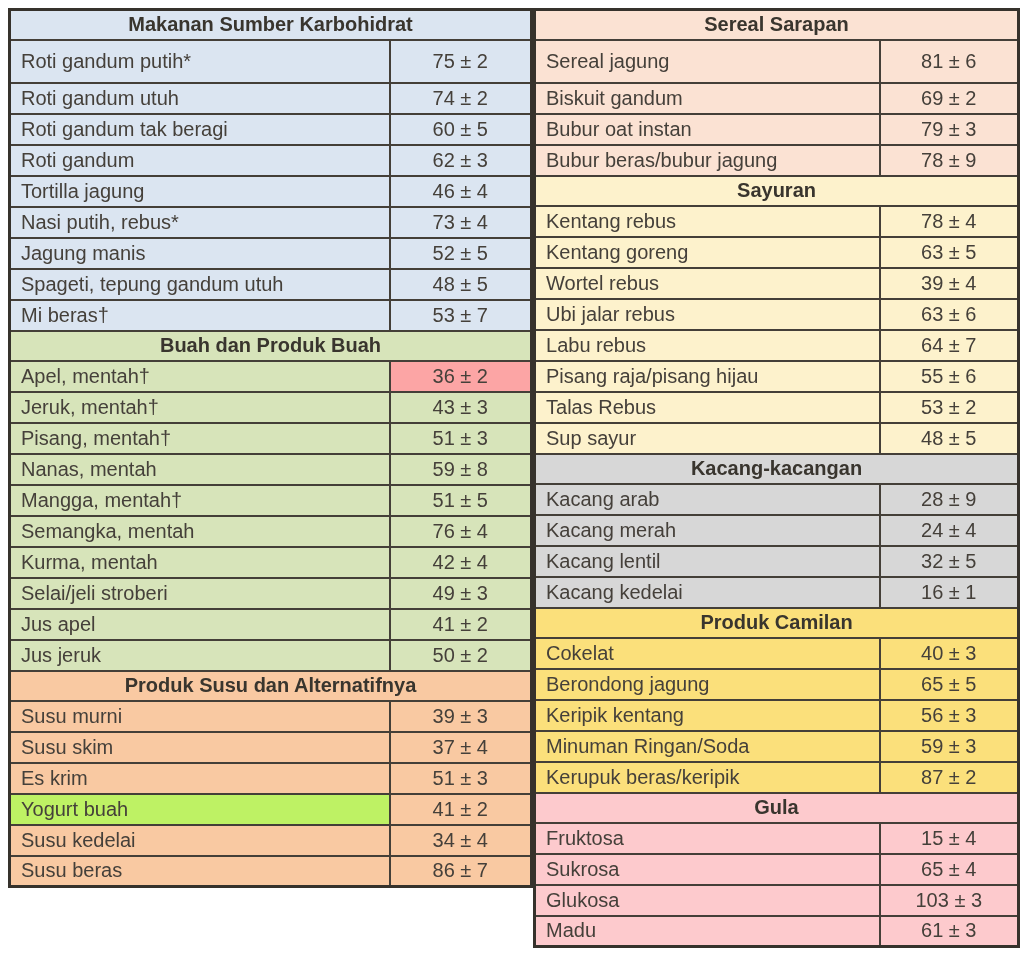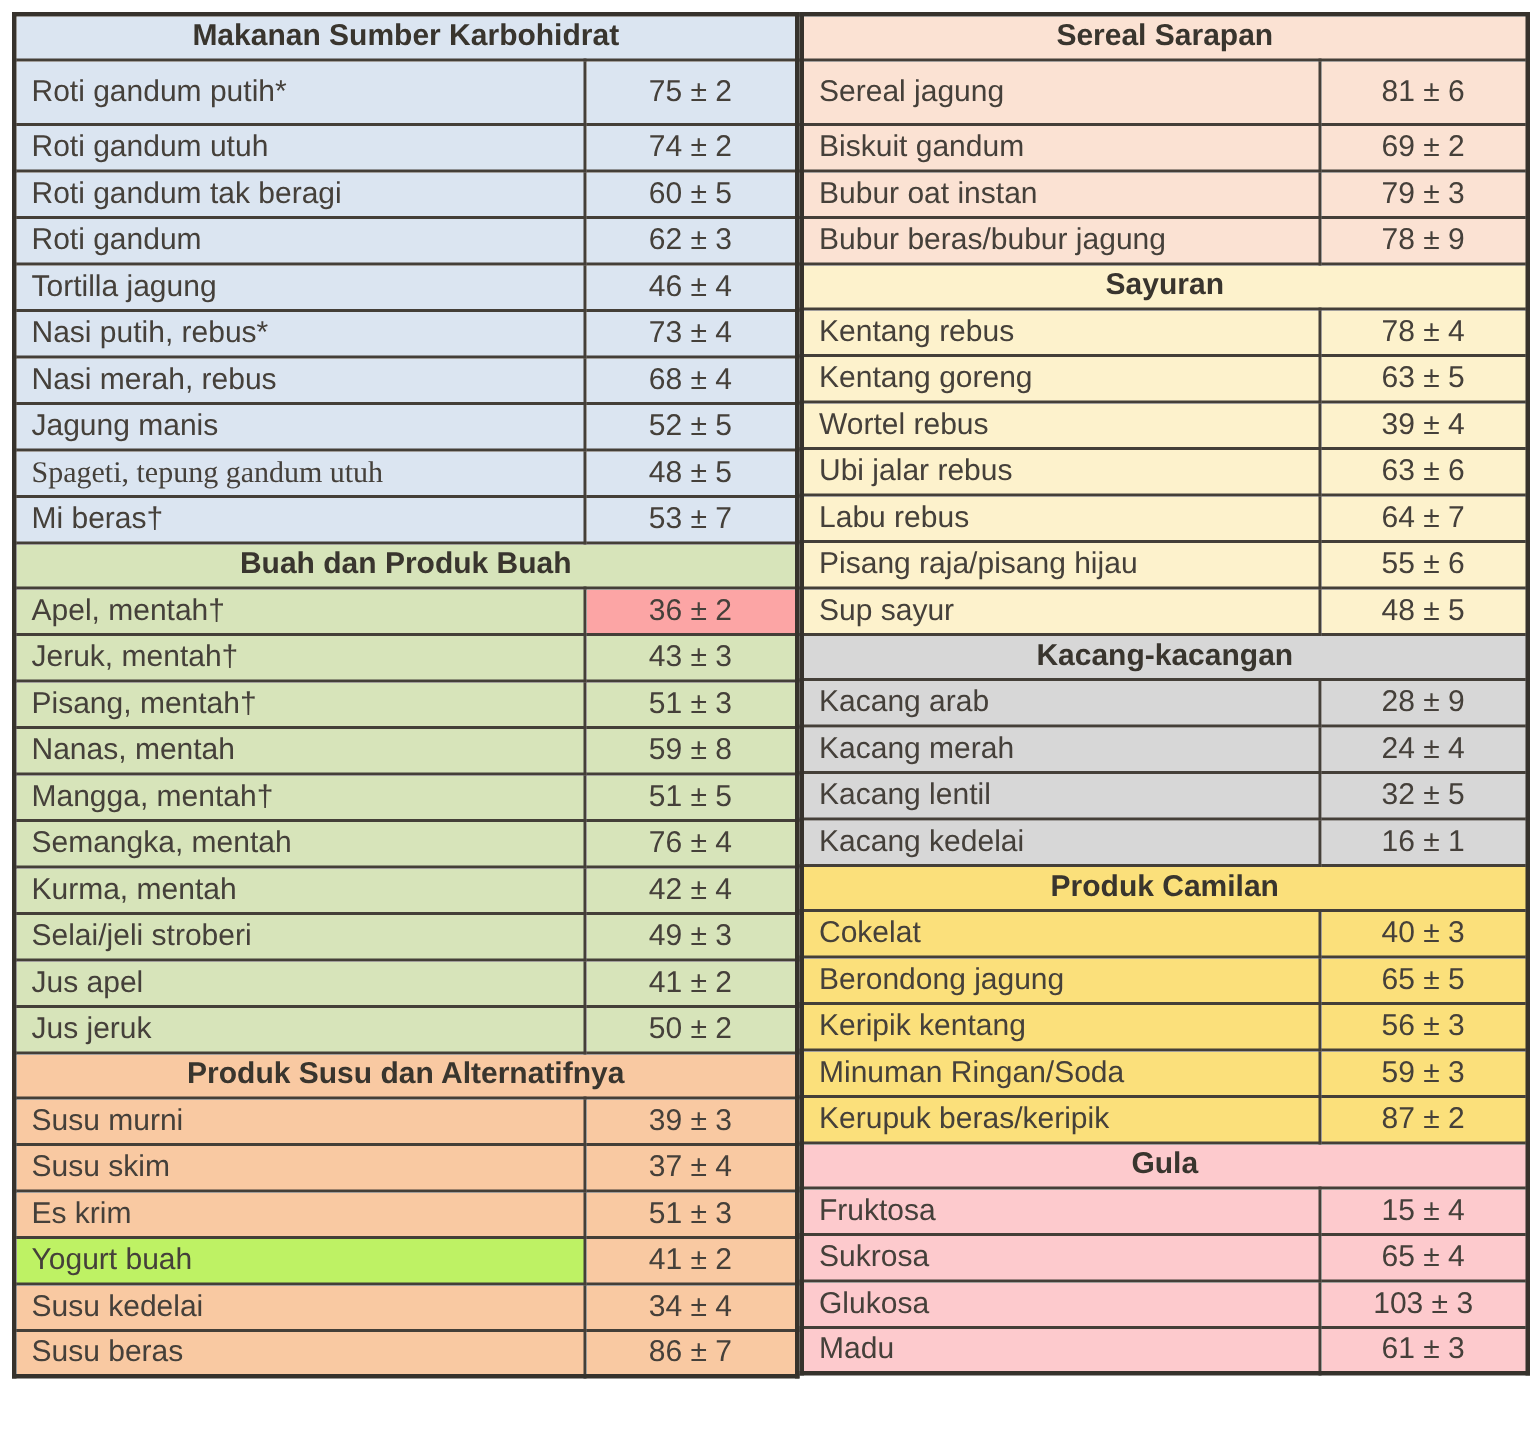--- a/index.html
+++ b/index.html
@@ -91,29 +91,25 @@
         </tr>
         <tr>
           <td class="item" style="background: rgb(219, 229, 241);">Tortilla jagung</td>
           <td class="val" style="background: rgb(219, 229, 241);">46 ± 4</td>
         </tr>
         <tr>
           <td class="item" style="background: rgb(219, 229, 241);">Nasi putih, rebus*</td>
           <td class="val" style="background: rgb(219, 229, 241);">73 ± 4</td>
         </tr>
         <tr>
-          <td class="item" style="background: rgb(219, 229, 241);">Nasi merah, rebus</td>
-          <td class="val" style="background: rgb(219, 229, 241);">68 ± 4</td>
-        </tr>
-        <tr>
           <td class="item" style="background: rgb(219, 229, 241);">Jagung manis</td>
           <td class="val" style="background: rgb(219, 229, 241);">52 ± 5</td>
         </tr>
         <tr>
-          <td class="item" style="background: rgb(219, 229, 241); font-family: Liberation Serif, serif;">Spageti, tepung gandum utuh</td>
+          <td class="item" style="background: rgb(219, 229, 241);">Spageti, tepung gandum utuh</td>
           <td class="val" style="background: rgb(219, 229, 241);">48 ± 5</td>
         </tr>
         <tr>
           <td class="item" style="background: rgb(219, 229, 241);">Mi beras†</td>
           <td class="val" style="background: rgb(219, 229, 241);">53 ± 7</td>
         </tr>
         <tr class="header">
           <th colspan="2" style="background: rgb(215, 228, 186);">Buah dan Produk Buah</th>
         </tr>
         <tr>
@@ -231,20 +227,24 @@
         </tr>
         <tr>
           <td class="item" style="background: rgb(253, 242, 204);">Labu rebus</td>
           <td class="val" style="background: rgb(253, 242, 204);">64 ± 7</td>
         </tr>
         <tr>
           <td class="item" style="background: rgb(253, 242, 204);">Pisang raja/pisang hijau</td>
           <td class="val" style="background: rgb(253, 242, 204);">55 ± 6</td>
         </tr>
         <tr>
+          <td class="item" style="background: rgb(253, 242, 204);">Talas Rebus</td>
+          <td class="val" style="background: rgb(253, 242, 204);">53 ± 2</td>
+        </tr>
+        <tr>
           <td class="item" style="background: rgb(253, 242, 204);">Sup sayur</td>
           <td class="val" style="background: rgb(253, 242, 204);">48 ± 5</td>
         </tr>
         <tr class="header">
           <th colspan="2" style="background: rgb(215, 215, 215);">Kacang-kacangan</th>
         </tr>
         <tr>
           <td class="item" style="background: rgb(215, 215, 215);">Kacang arab</td>
           <td class="val" style="background: rgb(215, 215, 215); margin-left: 40px;">28 ± 9</td>
         </tr>

